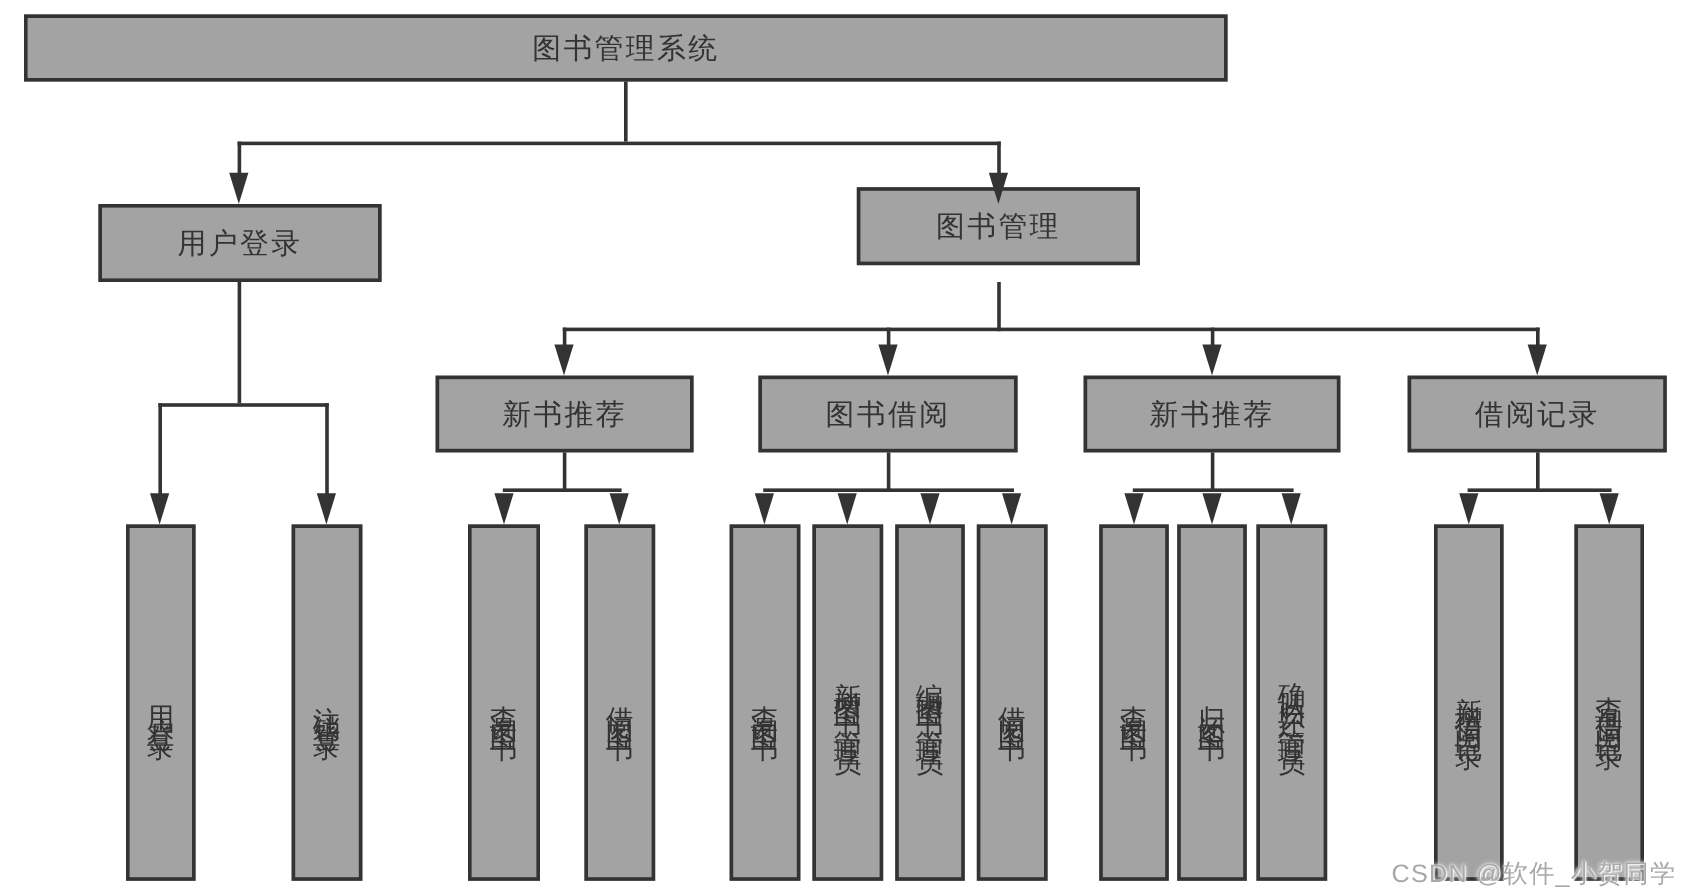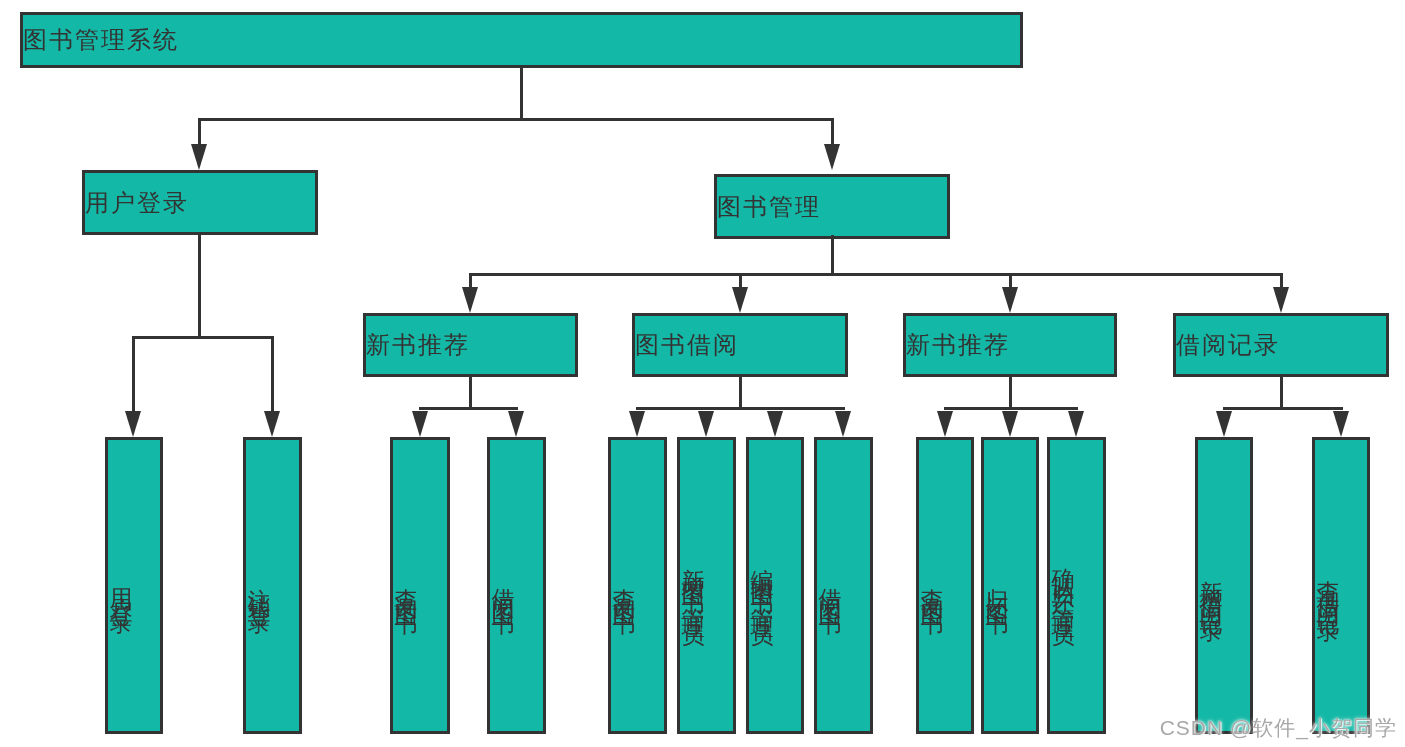--- a/index.html
+++ b/index.html
@@ -8,22 +8,22 @@
     --watermark:#a8a8a8;
     --background:#ffffff;
   }
   html,body{margin:0;padding:0;background:var(--background);}
   body{font-family:"Liberation Sans","DejaVu Sans",sans-serif;}
   .canvas{
     position:relative;width:1405px;height:747px;background:var(--background);
     overflow:hidden;
   }
   .box{
-    position:absolute;background:#14b8a6;border:3px solid var(--line);
-    box-sizing:border-box;display:flex;align-items:center;justify-content:flex-start;
+    position:absolute;background:#a3a3a3;border:3px solid var(--line);
+    box-sizing:border-box;display:flex;align-items:center;justify-content:center;
   }
   .hlabel{
     font-size:24px;color:var(--text);letter-spacing:2px;white-space:nowrap;
   }
   .vlabel{
     writing-mode:vertical-rl;text-orientation:mixed;
     font-size:23px;color:var(--text);letter-spacing:8px;line-height:1.15;
   }
   .hline{position:absolute;height:3px;background:var(--line);}
   .vline{position:absolute;width:3px;background:var(--line);}
@@ -43,21 +43,21 @@
 
 <div class="canvas">
 
   <div class="box" style="left:20px;top:12px;width:1003px;height:56px;">
     <span class="hlabel">图书管理系统</span>
   </div>
 
   <div class="box" style="left:82px;top:170px;width:236px;height:65px;">
     <span class="hlabel">用户登录</span>
   </div>
-  <div class="box" style="left:714px;top:174px;width:236px;height:65px;">
+  <div class="box" style="left:714px;top:156px;width:236px;height:65px;">
     <span class="hlabel">图书管理</span>
   </div>
 
   <div class="box" style="left:363px;top:313px;width:215px;height:64px;">
     <span class="hlabel">新书推荐</span>
   </div>
   <div class="box" style="left:632px;top:313px;width:216px;height:64px;">
     <span class="hlabel">图书借阅</span>
   </div>
   <div class="box" style="left:903px;top:313px;width:214px;height:64px;">

